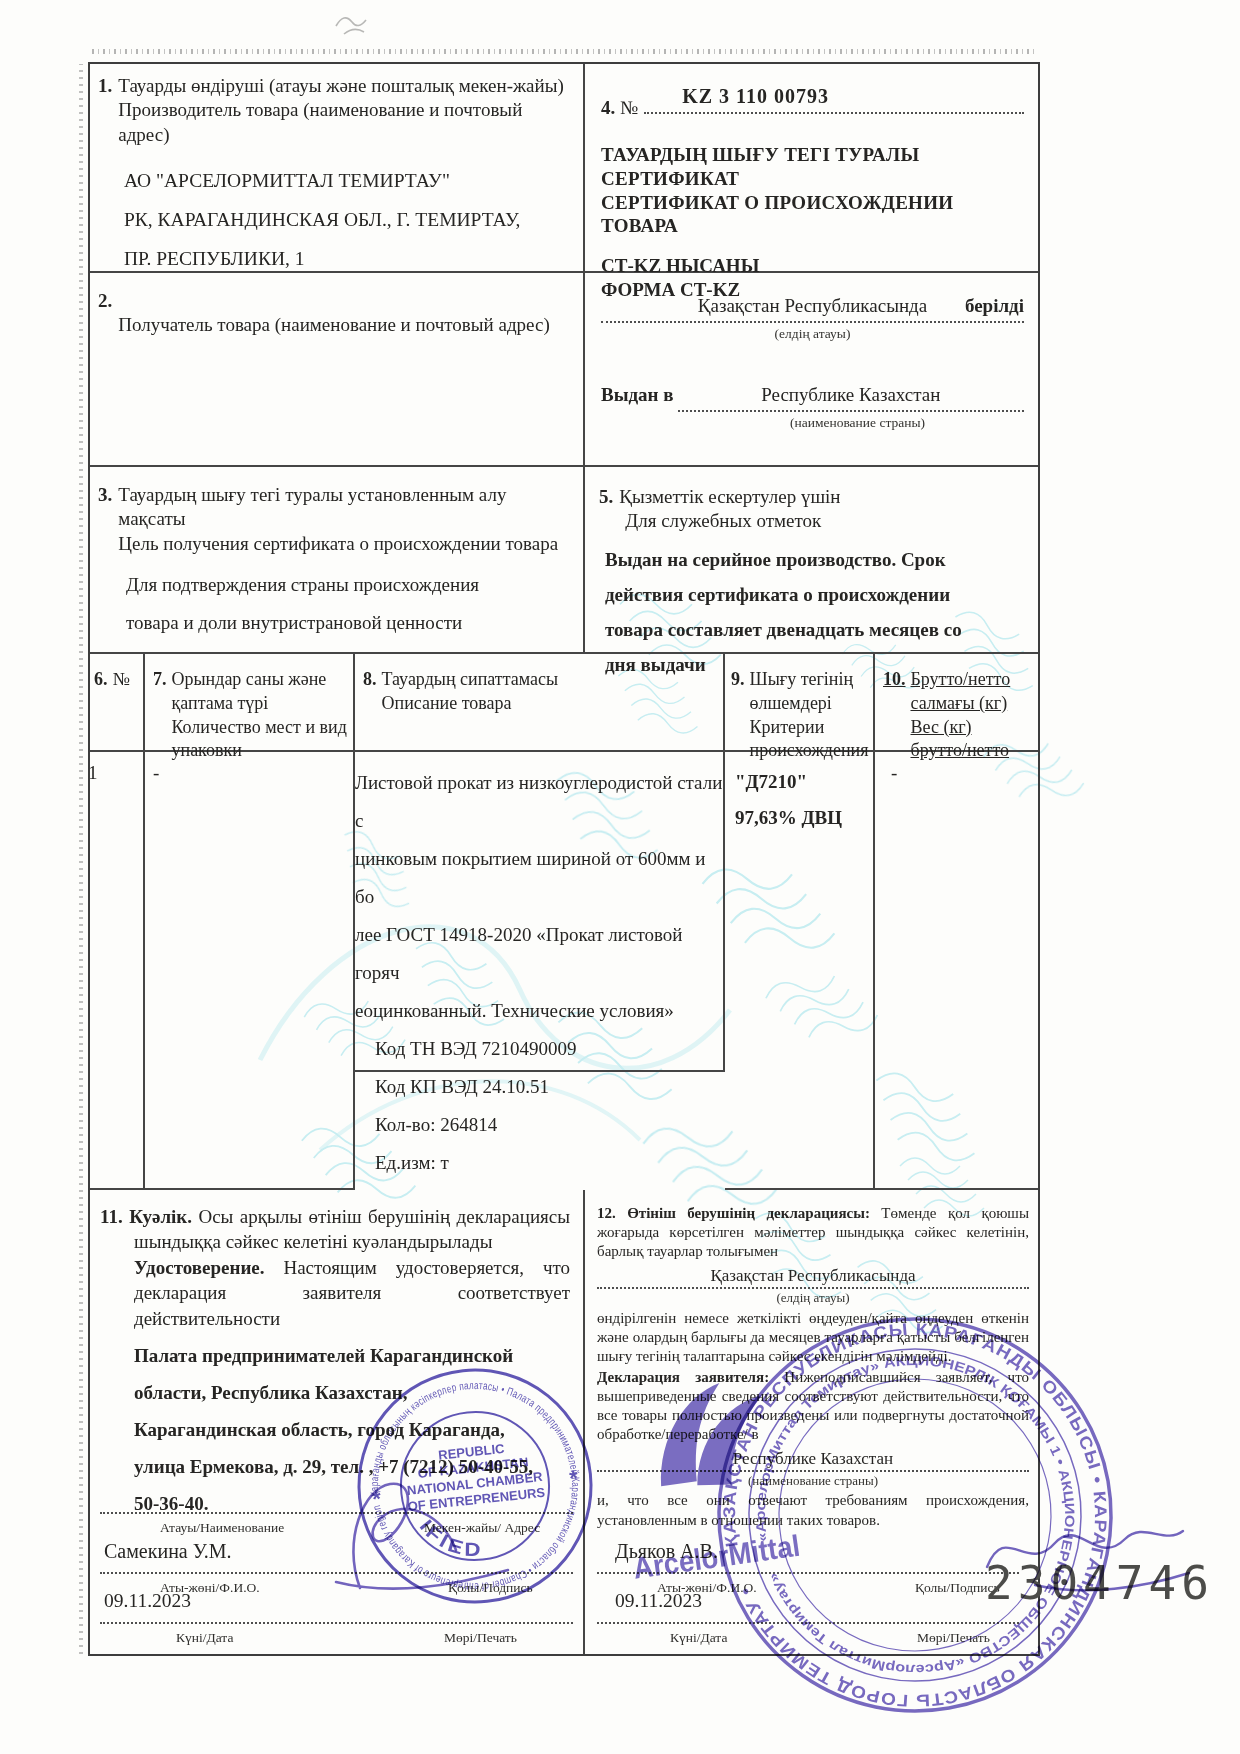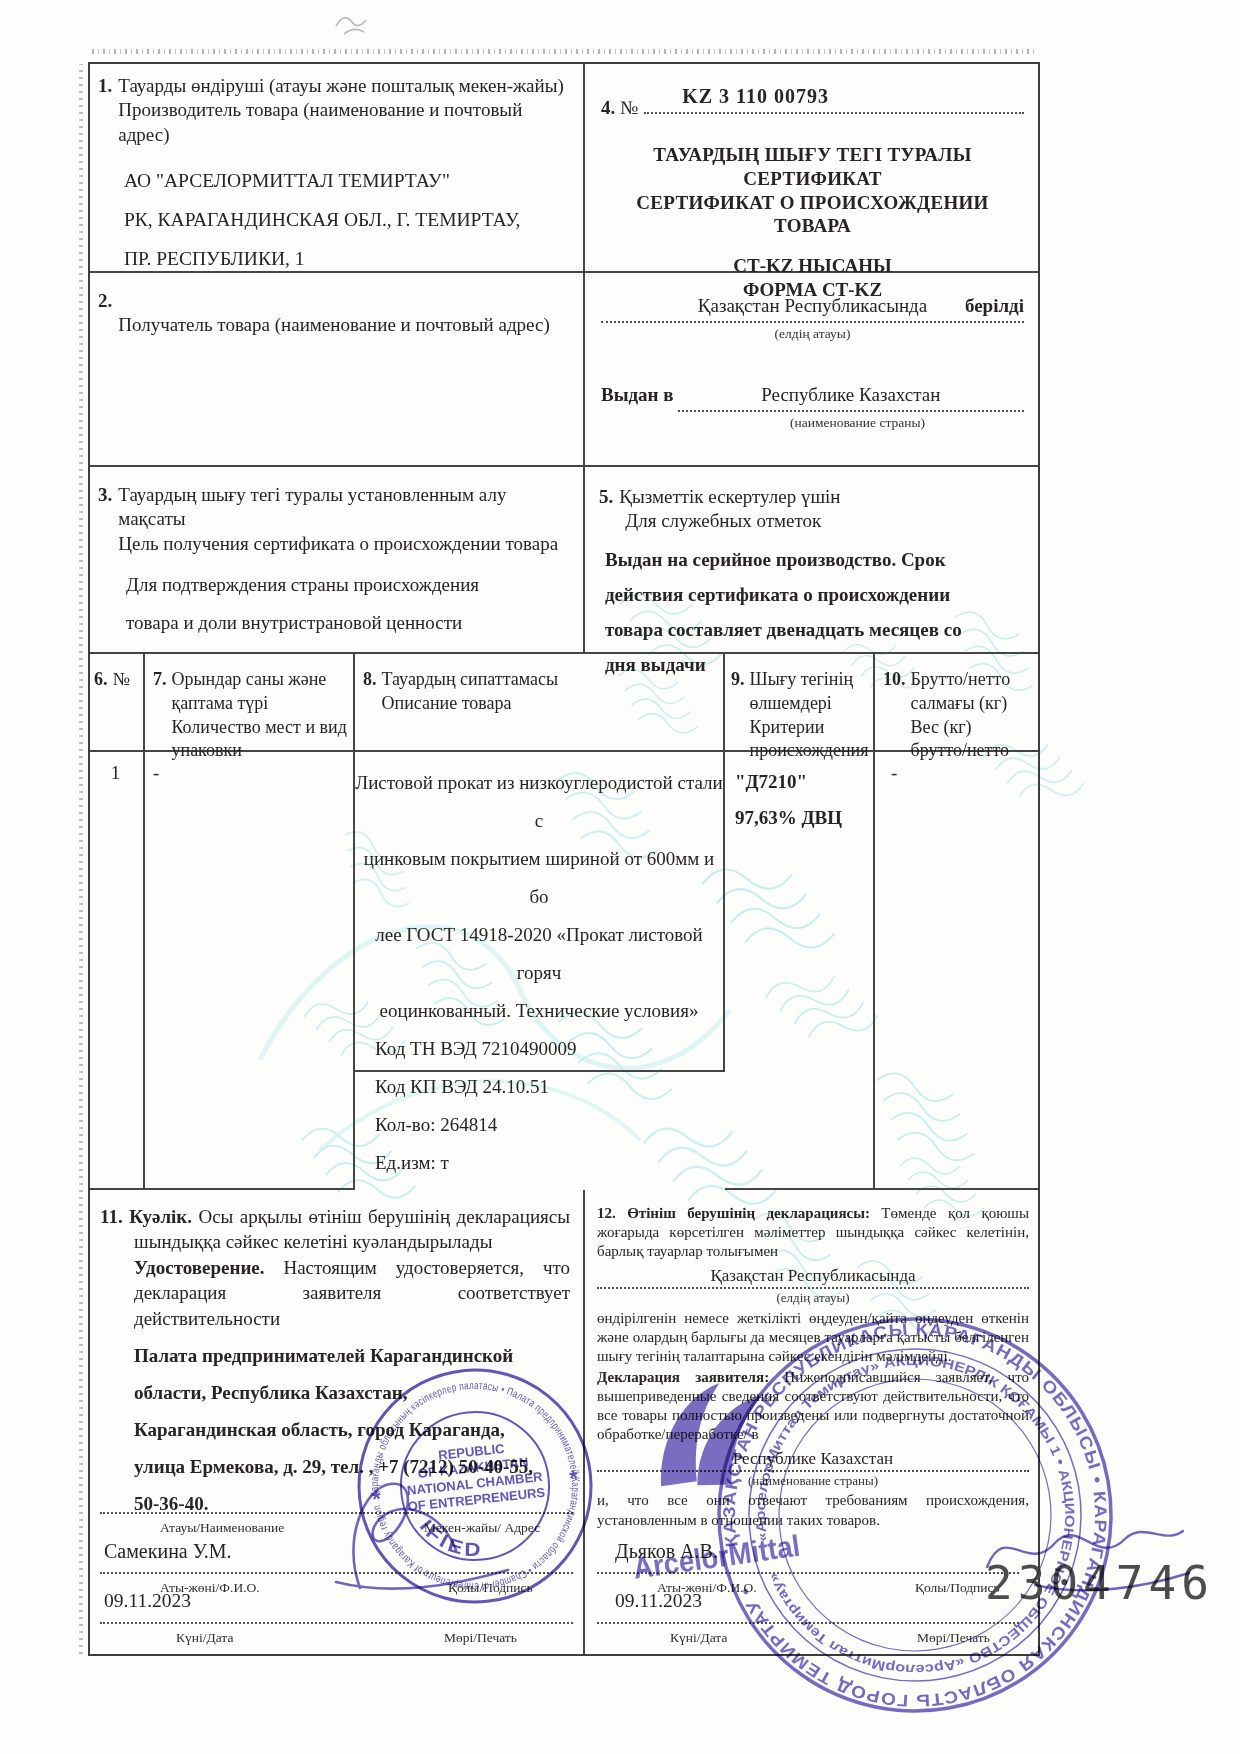--- a/index.html
+++ b/index.html
@@ -6,21 +6,21 @@
   .page{position:relative;width:1240px;height:1754px;background:#fdfdfb;overflow:hidden;
         font-family:"Liberation Serif","DejaVu Serif",serif;color:#262523;}
   .cell{position:absolute;box-sizing:border-box;background:transparent;z-index:2;}
   .br{border-right:2px solid #454545;}
   .bb{border-bottom:2px solid #454545;}
   .frame{position:absolute;left:88px;top:62px;width:952px;height:1594px;box-sizing:border-box;
          border:2px solid #3d3d3d;pointer-events:none;z-index:3;}
   .sec{display:flex;gap:6px;font-size:19px;line-height:1.28;}
   .n{font-weight:bold;white-space:nowrap;}
   .vals{margin:14px 0 0 26px;line-height:2.0;font-size:19.5px;}
-  .center{text-align:center;}
+  .center{text-align:left;}
   .dotfill{position:relative;flex:1;margin-left:6px;border-bottom:2px dotted #4e4e4e;height:24px;}
   .cert{position:absolute;left:38px;top:-3px;font-weight:bold;font-size:20px;letter-spacing:1px;}
   .dotline{position:relative;border-bottom:2px dotted #4e4e4e;height:26px;text-align:center;font-size:19px;}
   .issued{position:absolute;right:0;top:0;font-weight:bold;}
   .hintc{text-align:center;font-size:13.5px;margin-top:3px;color:#33322f;}
   .numrow{display:flex;align-items:baseline;font-size:19px;}
   .hed{display:flex;gap:5px;padding:14px 4px 0 8px;font-size:18px;line-height:1.32;}
   .sline{position:absolute;border-bottom:2px dotted #4e4e4e;height:0;}
   .shint{position:absolute;font-size:13.5px;color:#2f2e2c;white-space:nowrap;}
   .sval{position:absolute;font-size:19.5px;white-space:nowrap;}
@@ -201,21 +201,21 @@
       <span class="n">9.</span>
       <span>
         <div>Шығу тегінің</div>
         <div>өлшемдері</div>
         <div>Критерии</div>
         <div>происхождения</div>
       </span>
     </div>
   </div>
   <div class="cell bb" style="left:875px;top:654px;width:165px;height:98px;">
-    <div class="hed" style="">
+    <div class="hed" style="text-decoration:underline;">
       <span class="n">10.</span>
       <span>
         <div>Брутто/нетто</div>
         <div>салмағы (кг)</div>
         <div>Вес (кг)</div>
         <div>брутто/нетто</div>
       </span>
     </div>
   </div>
 

